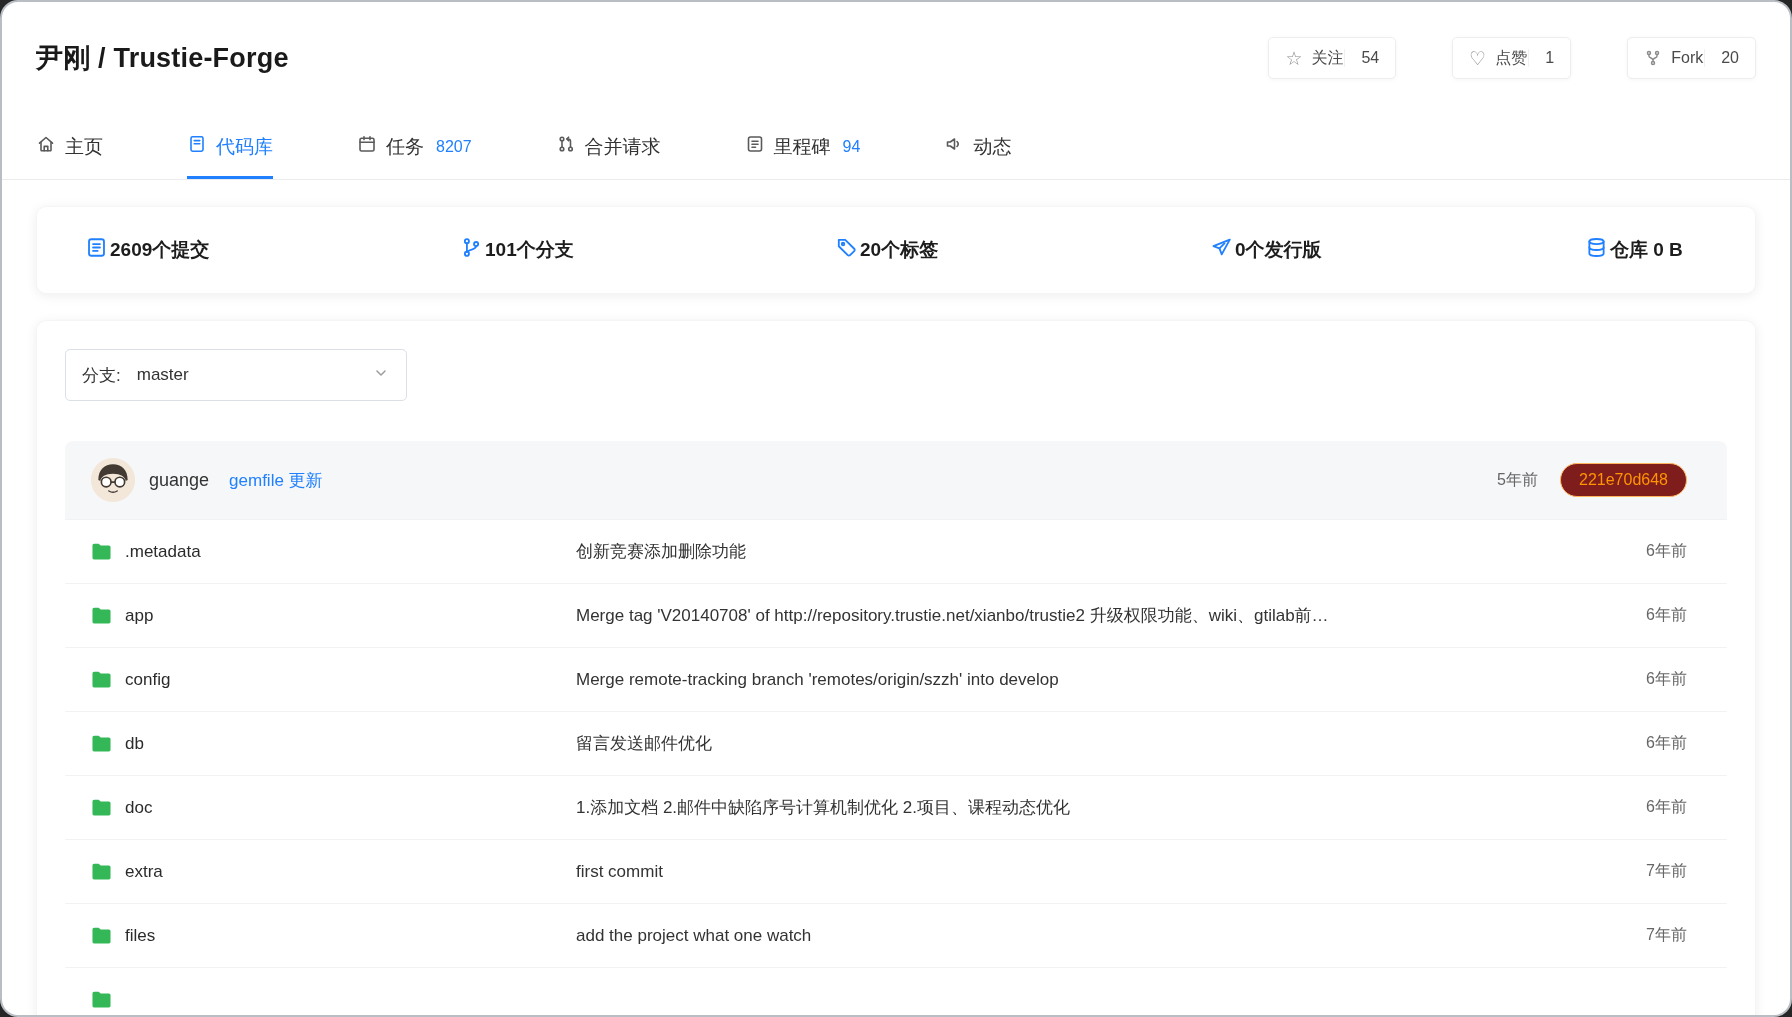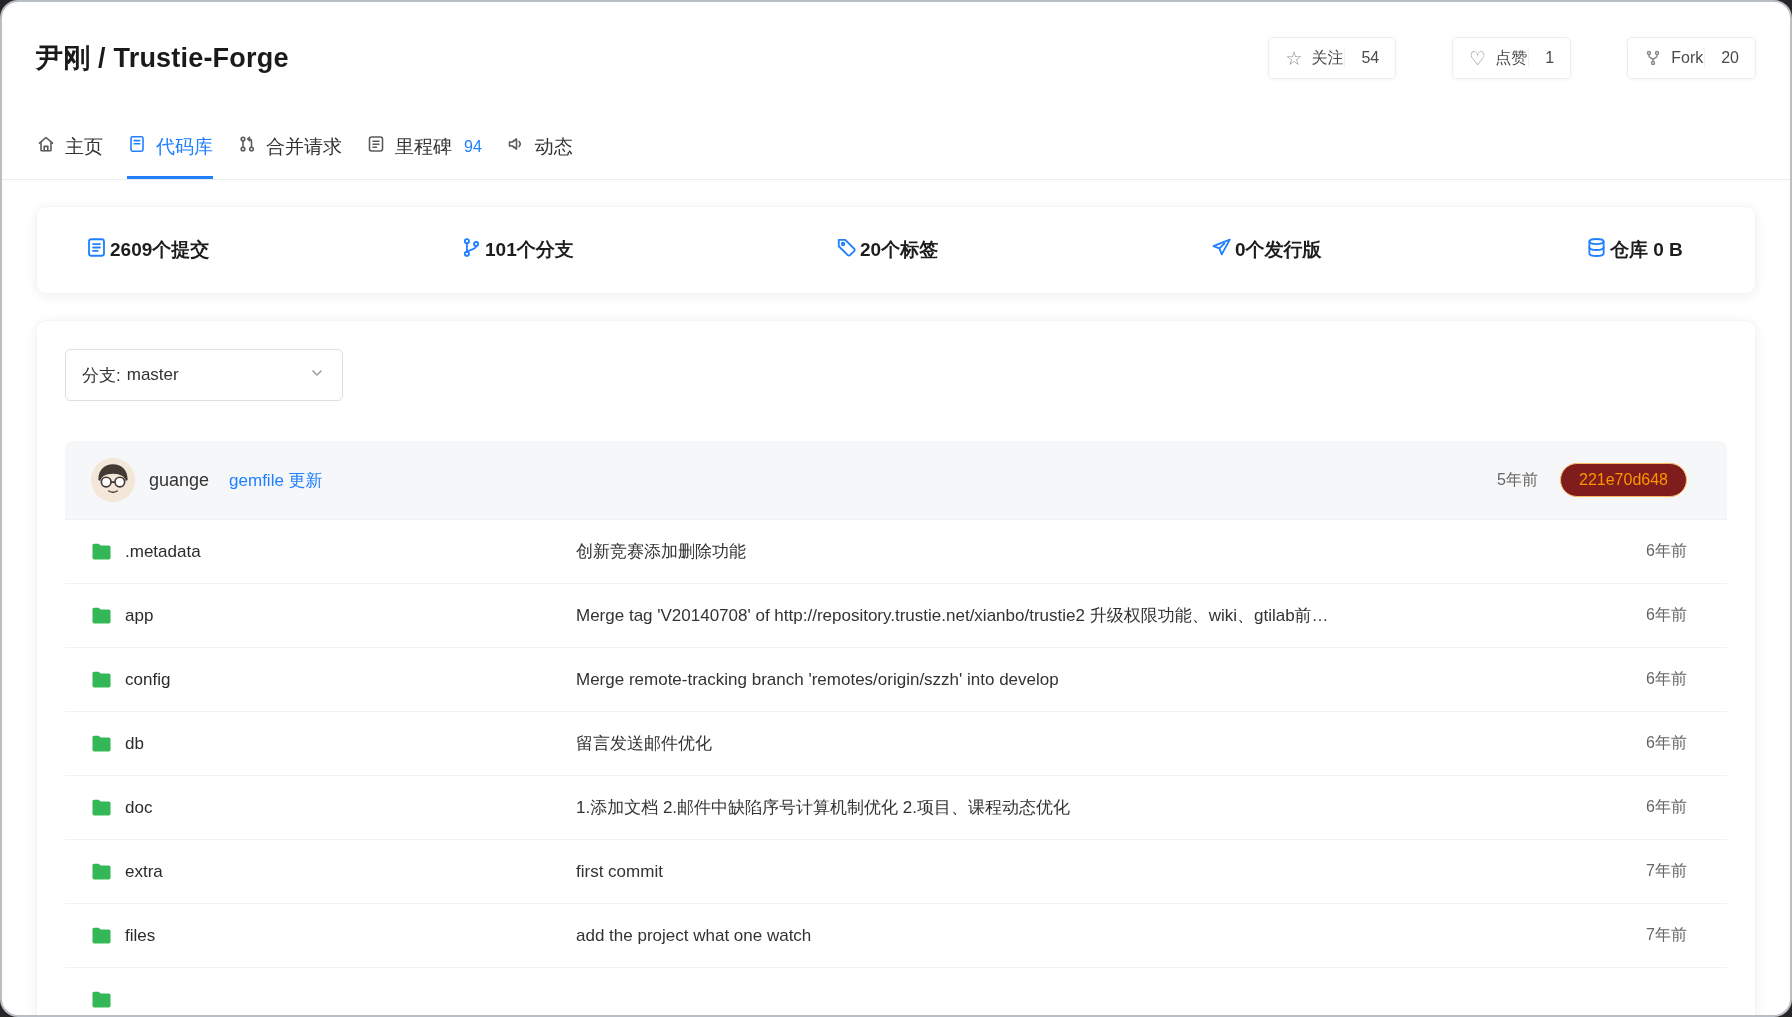--- a/index.html
+++ b/index.html
@@ -35,21 +35,21 @@
     font-size: 16px; color: #4a4a4a;
     box-shadow: 0 1px 4px rgba(0,0,0,.04);
     cursor: pointer; font-family: inherit;
   }
   .act-btn .ic { margin-right: 9px; color: #8a8a8a; font-size: 19px; line-height: 1; display: flex; align-items: center; }
   .act-btn .ic svg { width: 18px; height: 18px; }
   .act-btn .count { margin-left: 1px; padding-left: 16px; border-left: 1px solid #f0f0f0; color: #4a4a4a; }
   
   .tabs {
     display: flex; align-items: stretch;
-    padding: 0 34px; gap: 24px;
+    padding: 0 34px; gap: 84px;
     height: 66px;
     border-bottom: 1px solid #ececec;
   }
   .tab {
     display: flex; align-items: center; gap: 9px;
     font-size: 19px; color: #333; cursor: pointer;
     border-top: 3px solid transparent;
     border-bottom: 3px solid transparent;
   }
   .tab svg { width: 20px; height: 20px; color: #5a5a5a; }
@@ -75,28 +75,28 @@
   .main-card {
     margin: 26px 34px 0;
     border-radius: 10px 10px 0 0;
     border: 1px solid #f5f5f5; border-bottom: none;
     box-shadow: 0 2px 12px rgba(0,0,0,.07);
     padding: 28px 28px 0;
     height: 700px;
   }
   .toolbar { display: flex; justify-content: space-between; align-items: center; margin-bottom: 40px; }
   .branch-select {
-    width: 278px; height: 52px;
+    width: 342px; height: 52px;
     border: 1px solid #dcdfe6; border-radius: 5px;
     display: flex; align-items: center; justify-content: space-between;
     padding: 13px 16px; font-size: 17px; color: #333; cursor: pointer;
     background: #fff;
   }
   .branch-select .bl { color: #333; }
-  .branch-select .bv { margin-left: 6px; margin-right: auto; color: #333; }
+  .branch-select .bv { margin-left: 16px; margin-right: auto; color: #333; }
   .branch-select svg { width: 18px; height: 18px; color: #999; }
   .clone { display: flex; align-items: stretch; height: 52px; border: 1px solid #dcdfe6; border-radius: 5px; overflow: hidden; background: #fff; }
   .clone .proto { display: flex; align-items: center; padding: 0 20px; font-size: 17px; color: #444; border-right: 1px solid #dcdfe6; cursor: pointer; background: #fff; }
   .clone input { border: none; outline: none; width: 242px; padding: 0 14px; font-size: 16px; color: #333; font-family: inherit; }
   .clone .cicons { display: flex; align-items: center; gap: 22px; padding: 0 18px; border-left: 1px solid #dcdfe6; }
   .clone .cicons svg { width: 22px; height: 22px; color: #2080ff; cursor: pointer; }
   
   .commit-bar {
     height: 78px; background: #f6f7f9;
     border-radius: 8px 8px 0 0;
@@ -169,20 +169,28 @@
     </div>
     <div class="tab active">
       <span><svg viewBox="0 0 20 20" fill="none" stroke="currentColor" stroke-width="1.6" stroke-linecap="round" stroke-linejoin="round">
             <rect x="4" y="2.8" width="12" height="14.4" rx="1.6"></rect>
             <path d="M7.2 6.6h5.6M7.2 9.8h5.6"></path>
           </svg></span>
       <span>代码库</span>
     </div>
     <div class="tab">
       <span><svg viewBox="0 0 20 20" fill="none" stroke="currentColor" stroke-width="1.6" stroke-linecap="round" stroke-linejoin="round">
+            <rect x="3" y="4.2" width="14" height="12.8" rx="1.6"></rect>
+            <path d="M3 8.2h14M7 2.8v2.8M13 2.8v2.8"></path>
+          </svg></span>
+      <span>任务</span>
+      <span class="badge">8207</span>
+    </div>
+    <div class="tab">
+      <span><svg viewBox="0 0 20 20" fill="none" stroke="currentColor" stroke-width="1.6" stroke-linecap="round" stroke-linejoin="round">
             <circle cx="6" cy="5" r="1.8"></circle>
             <circle cx="6" cy="15" r="1.8"></circle>
             <circle cx="14.5" cy="15" r="1.8"></circle>
             <path d="M6 6.8v6.4M11 5h1a2.5 2.5 0 0 1 2.5 2.5v5.7"></path>
             <path d="m12.6 3.2-1.8 1.8 1.8 1.8"></path>
           </svg></span>
       <span>合并请求</span>
     </div>
     <div class="tab">
       <span><svg viewBox="0 0 20 20" fill="none" stroke="currentColor" stroke-width="1.6" stroke-linecap="round" stroke-linejoin="round">

